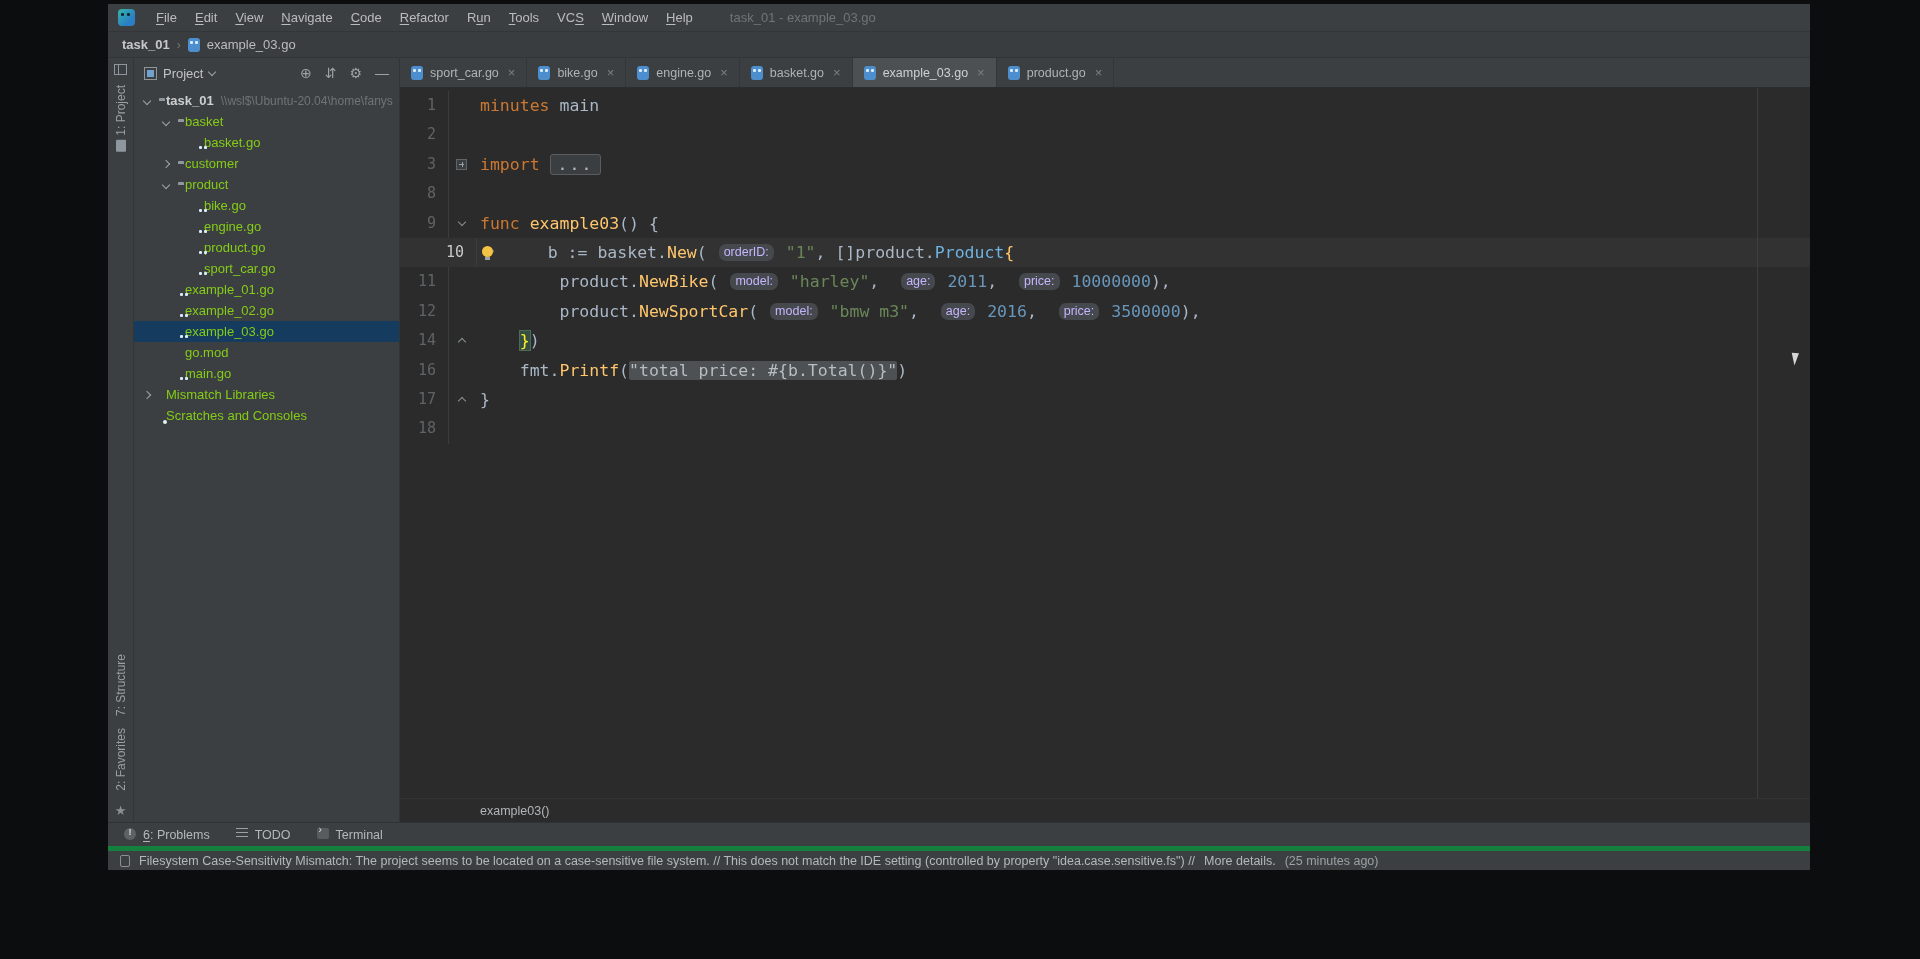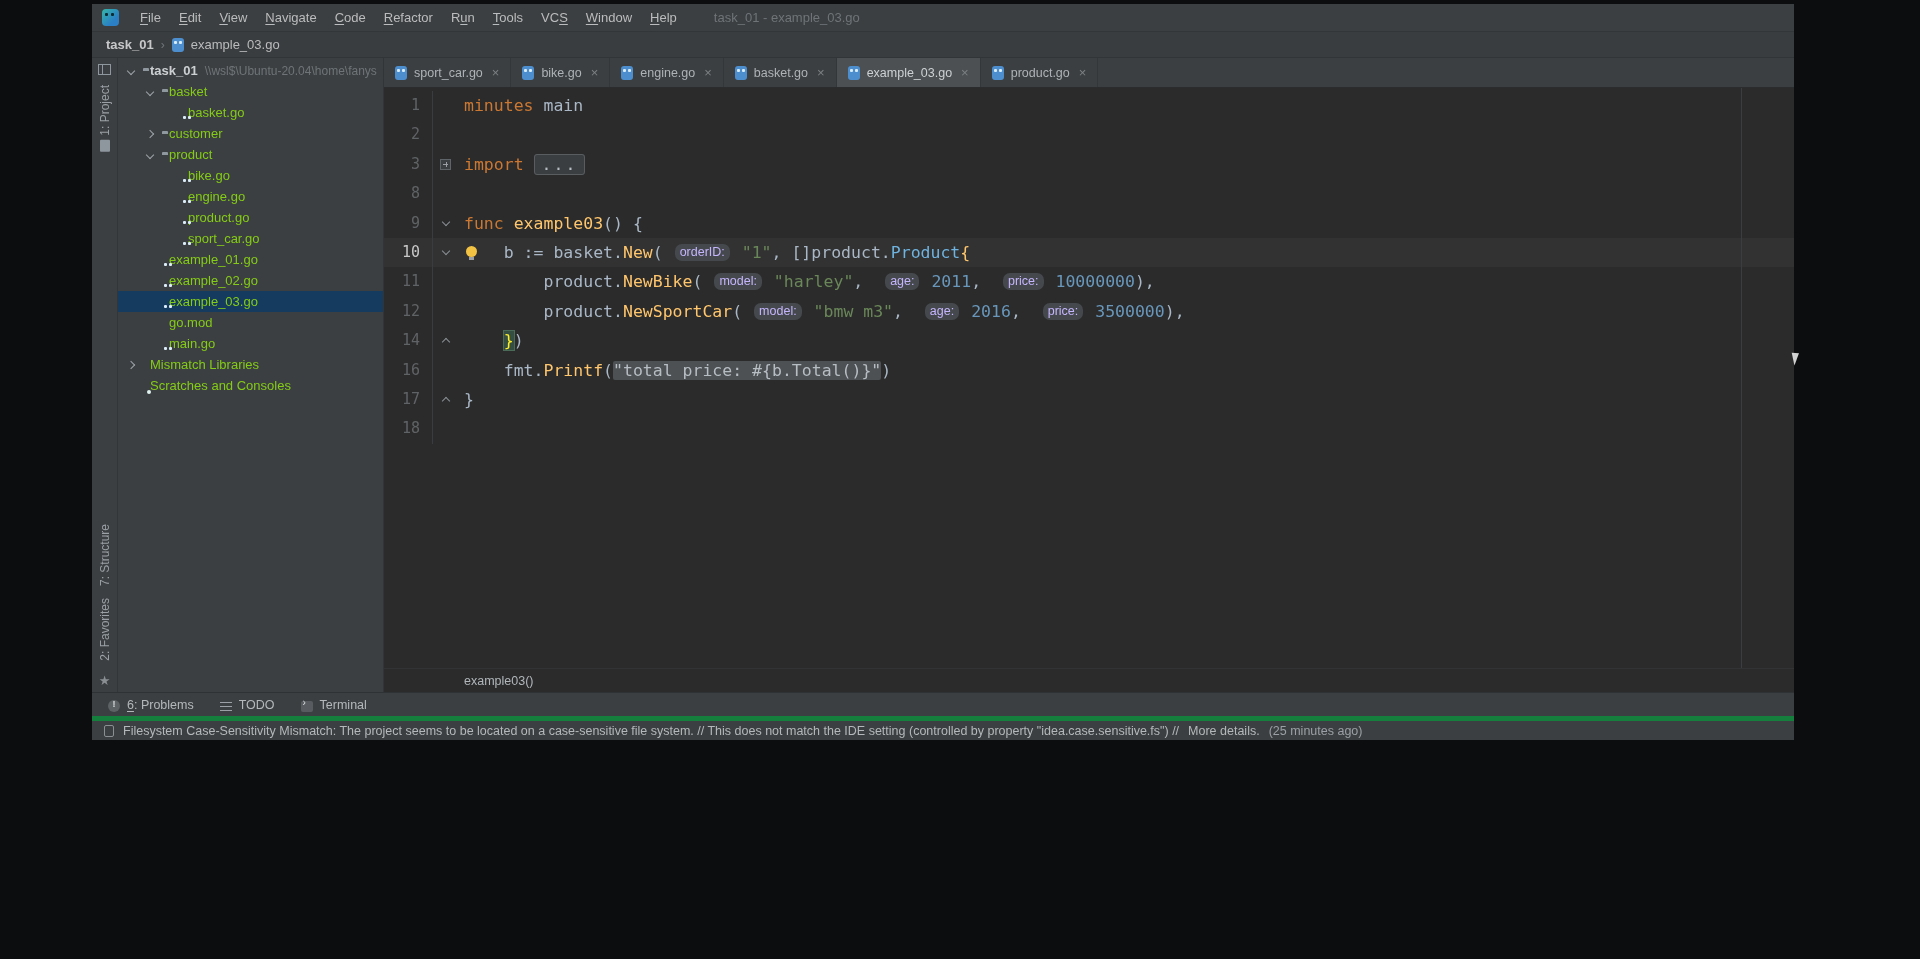--- a/index.html
+++ b/index.html
@@ -1,19 +1,19 @@
 <!DOCTYPE html>
 <html style="--panel: #3c3f41; --edbg: #2b2b2b; --sel: #153b5e; --kw: #cc7832; --fnc: #ffc66d; --str: #6a8759; --num: #6897bb; --typ: #6fb3e0; --goico: #4d8fce;"><head>
 <meta charset="utf-8">
 <style>
   * { margin:0; padding:0; box-sizing:border-box; }
   html,body { background:#0c0d0e; }
   body { font-family:"Liberation Sans", sans-serif; }
   .stage { position:relative; width:1920px; height:959px; background:#0c0d0e; overflow:hidden; }
-  .window { position:absolute; left:92px; top:4px; width:1702px; height:736px;
+  .window { position:absolute; left:108px; top:4px; width:1702px; height:866px;
             background:var(--panel,#3c3f41); display:flex; flex-direction:column;
             color:#bbbcbd; font-size:13px; }
 
   
   .menu-bar { height:28px; display:flex; align-items:center; gap:2px; padding:0 8px;
               background:var(--panel,#3c3f41); border-bottom:1px solid #333638; flex:0 0 auto;}
   .app-icon { width:17px; height:17px; border-radius:4px; margin:0 10px 0 2px;
               background:linear-gradient(135deg,#35b6a8 0%,#2a7fc5 70%); position:relative; }
   .app-icon::before { content:""; position:absolute; left:3px; top:4px; width:3px; height:3px;
               background:#0e2b33; box-shadow:6px 0 0 #0e2b33; border-radius:1px; }
@@ -85,21 +85,21 @@
   .editor { flex:1 1 auto; display:flex; flex-direction:column; min-width:0; background:var(--edbg,#2b2b2b); position:relative;}
   .tab-bar { height:30px; background:var(--panel,#3c3f41); display:flex; align-items:stretch;
              border-bottom:1px solid #2a2c2e; flex:0 0 auto; }
   .tab { display:flex; align-items:center; gap:7px; padding:0 11px; border-right:1px solid #34373a;
          color:#aeb3b7; font-size:12.5px; cursor:default; }
   .tab.active { background:#4c5052; color:#ced1d3; }
   .tab .close { color:#7c8184; font-size:13px; margin-left:2px; }
   .code-area { flex:1 1 auto; position:relative; overflow:hidden; padding-top:3px; }
   .cl { display:flex; align-items:stretch; height:29.4px; line-height:29.4px; position:relative;
         font-family:"DejaVu Sans Mono", monospace; font-size:16.5px; }
-  .cl.current { background:#323232; }
+  .cl.current { background:#323232;padding-left:28px; }
   .gnum { flex:0 0 48px; text-align:right; padding-right:12px; color:#606366; font-size:15px;
           font-family:"DejaVu Sans Mono", monospace; }
   .cl.current .gnum { color:#c8c8c8; }
   .gfold { flex:0 0 26px; border-left:1px solid #3a3d3f; display:flex; align-items:center; justify-content:center; position:relative; }
   .fm-plus { width:11px; height:11px; border:1px solid #5f6468; background:#3c3f41; position:relative; }
   .fm-plus::before { content:""; position:absolute; left:2px; top:4.5px; width:5px; height:1px; background:#9aa0a5; }
   .fm-plus::after  { content:""; position:absolute; left:4.5px; top:2px; width:1px; height:5px; background:#9aa0a5; }
   .fm-down, .fm-up { width:6px; height:6px; border-right:1.5px solid #8a9095; border-bottom:1.5px solid #8a9095; }
   .fm-down { transform:rotate(45deg); margin-top:-3px; }
   .fm-up   { transform:rotate(-135deg); margin-bottom:-3px; }
@@ -119,21 +119,21 @@
           font-size:12.5px; line-height:17px; border-radius:7px; padding:0 5px; margin:0 2px; vertical-align:2px; }
   .foldbox { background:#3b3e40; color:#b6bdc3; border:1px solid #5a5d5f; border-radius:3px;
              padding:0 7px; letter-spacing:2px; }
   .right-line { position:absolute; top:30px; bottom:24px; right:52px; width:1px; background:#3b3e40; }
   .fn-bar { height:24px; flex:0 0 auto; display:flex; align-items:center; padding-left:80px;
             color:#b0b6ba; font-size:12.5px; background:var(--edbg,#2b2b2b); border-top:1px solid #313335; }
 
   
   .bottom-bar { height:24px; background:var(--panel,#3c3f41); border-top:1px solid #2f3234;
                 display:flex; align-items:center; gap:26px; padding:0 16px; flex:0 0 auto; }
-  .bb-item { display:flex; align-items:flex-end; gap:7px; color:#b4b8ba; font-size:12.5px; cursor:default; }
+  .bb-item { display:flex; align-items:flex-start; gap:7px; color:#b4b8ba; font-size:12.5px; cursor:default; }
   .bb-item u { text-decoration:underline; text-underline-offset:2px; }
   .ico-problems { width:12px; height:12px; border-radius:50%; background:#5d6265; position:relative; }
   .ico-problems::before { content:"!"; position:absolute; left:4.5px; top:-1px; color:#d8dadb; font-size:9px; font-weight:bold; }
   .ico-todo { width:12px; height:10px; background:linear-gradient(#9aa0a5 0 1.5px,transparent 1.5px 4px,#9aa0a5 4px 5.5px,transparent 5.5px 8px,#9aa0a5 8px 9.5px,transparent 9.5px); }
   .ico-terminal { width:12px; height:11px; background:#585c60; border-radius:2px; position:relative; }
   .ico-terminal::before { content:"›"; position:absolute; left:2px; top:-4px; color:#d8dadb; font-size:10px; }
   .status-bar { height:24px; background:var(--panel,#3c3f41); border-top:5px solid #15803d;
                 display:flex; align-items:center; gap:9px; padding:0 12px; flex:0 0 auto;
                 color:#b4b8ba; font-size:12.5px; white-space:nowrap; overflow:hidden; }
   .ico-event { width:10px; height:12px; border:1px solid #8a8f94; border-radius:2px; flex:0 0 auto; }
@@ -174,20 +174,31 @@
           </span>
         </div>
         <div class="strip-bottom">
           <span class="vlabel">7: Structure</span>
           <span class="vlabel">2: Favorites</span>
           <span class="fav-star">★</span>
         </div>
       </div>
 
       <div class="project-panel">
+        <div class="pp-header">
+          <span class="pp-ico"></span>
+          <span class="pp-title">Project</span>
+          <span class="pp-caret"></span>
+          <span class="pp-actions" id="pp-actions">
+              <span>⊕</span>
+              <span>⇵</span>
+              <span>⚙</span>
+              <span>—</span>
+            </span>
+        </div>
         <div class="tree" id="tree">
             <div class="trow bold" style="padding-left: 10px;">
               <span class="tchev down"></span>
               <span class="ticon"><span class="folder-ico"></span></span>
               <span class="tlabel">task_01</span>
               <span class="tsuffix">\\wsl$\Ubuntu-20.04\home\fanys</span>
             </div>
             <div class="trow" style="padding-left: 29px;">
               <span class="tchev down"></span>
               <span class="ticon"><span class="folder-ico"></span></span>

